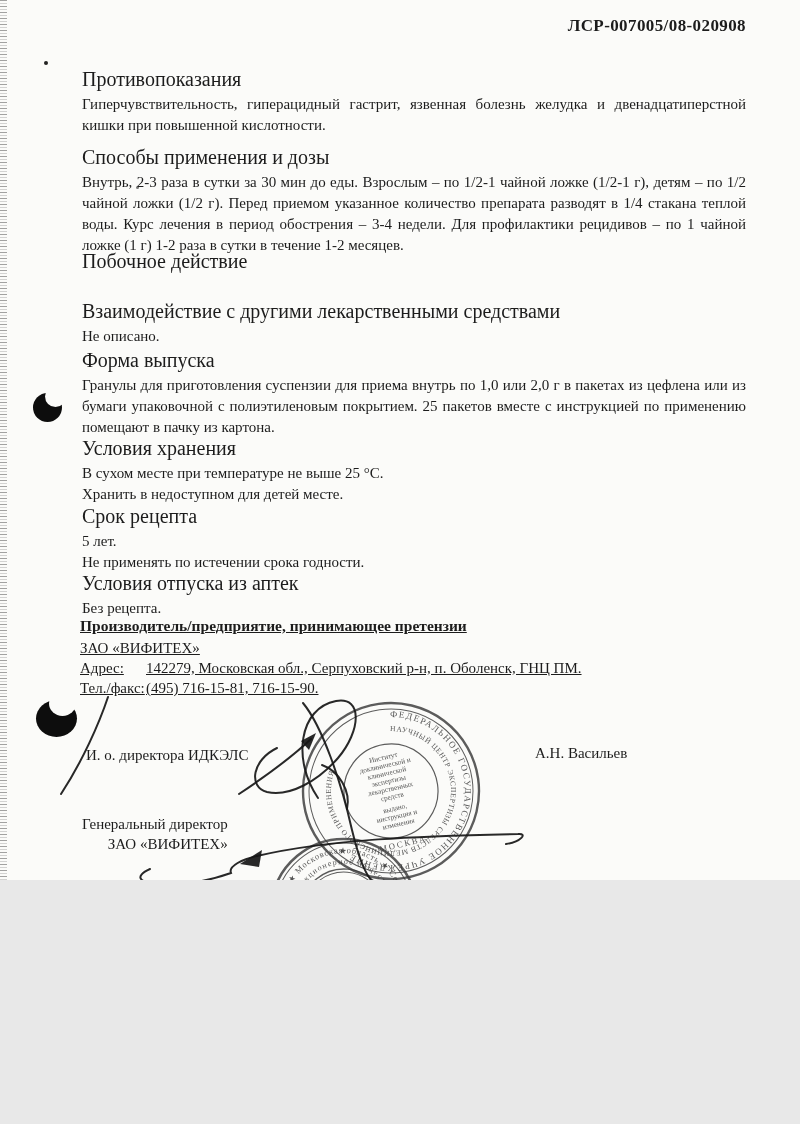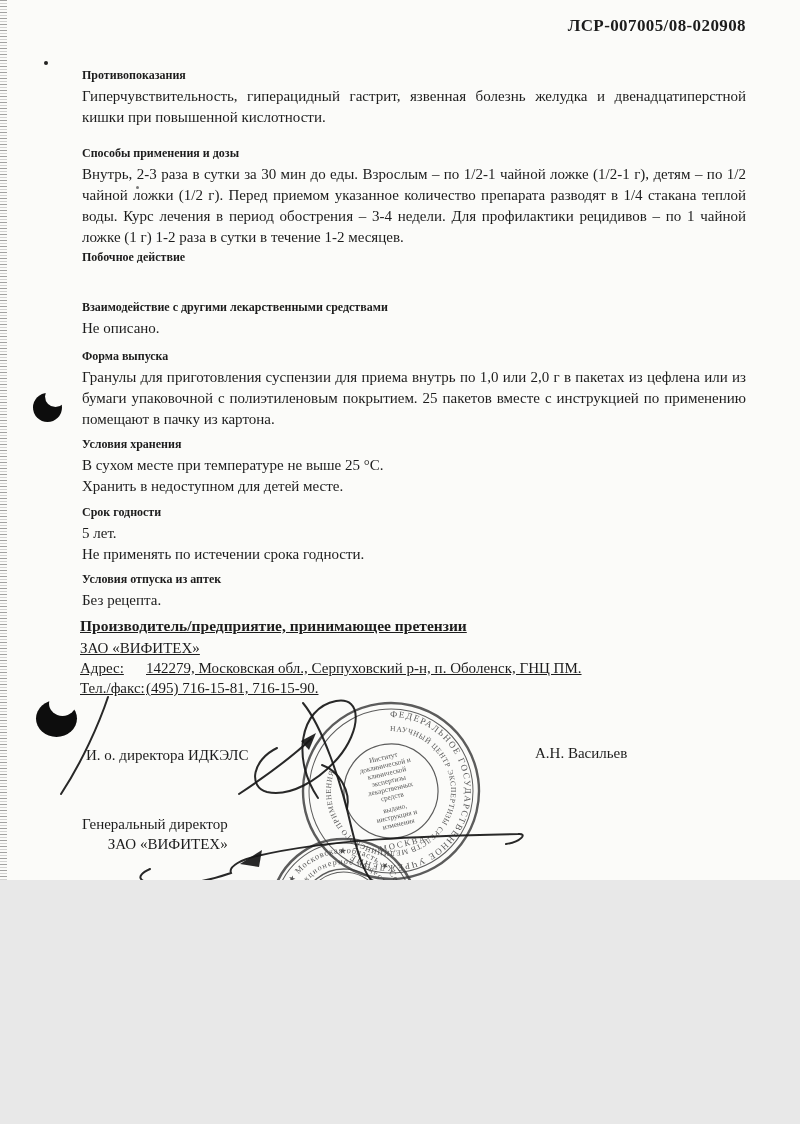--- a/index.html
+++ b/index.html
@@ -7,21 +7,21 @@
     position:relative; width:800px; height:880px; margin:0 auto;
     background:#fbfbf9; overflow:hidden;
     font-family:"Liberation Serif", serif; color:#1c1c1c;
   }
   
   .reg-number{
     position:absolute; top:16px; left:0; width:746px; text-align:right;
     font-size:17px; font-weight:600; letter-spacing:.4px;
   }
   .sec{ position:absolute; left:82px; width:664px; }
-  .sec h3{ margin:0 0 3px 0; font-size:12px; font-weight:bold; }
+  .sec h3{ margin:0 0 3px 0; font-size:20px; font-weight:normal; }
   .sec .line{ font-size:15px; line-height:21px; text-align:justify; }
   .sec .line.last{ text-align:left; }
   .manu{ position:absolute; left:80px; top:617px; width:666px;text-decoration:underline; }
   .manu h3{ margin:0 0 3px 0; font-size:15.5px; font-weight:bold; }
   .manu .row{ display:flex; font-size:15px; line-height:20px; }
   .manu .lbl{ width:66px; flex:0 0 66px; }
   .manu .company{ font-size:15px; line-height:20px; }
   .sig-title{ position:absolute; font-size:15px; line-height:20px;text-align:right; }
   .sig-name{ position:absolute; font-size:15px; }
   
@@ -77,21 +77,21 @@
     <div class="line">Гранулы для приготовления суспензии для приема внутрь по 1,0 или 2,0 г в пакетах из цефлена или из бумаги упаковочной с полиэтиленовым покрытием. 25 пакетов вместе с инструкцией по применению помещают в пачку из картона.</div>
   </div>
 
   <div class="sec" style="top:437px">
     <h3>Условия хранения</h3>
     <div class="line last">В сухом месте при температуре не выше 25 °С.</div>
     <div class="line last">Хранить в недоступном для детей месте.</div>
   </div>
 
   <div class="sec" style="top:505px">
-    <h3>Срок годности</h3>
+    <h3>Срок рецепта</h3>
     <div class="line last">5 лет.</div>
     <div class="line last">Не применять по истечении срока годности.</div>
   </div>
 
   <div class="sec" style="top:572px">
     <h3>Условия отпуска из аптек</h3>
     <div class="line last">Без рецепта.</div>
   </div>
 
   <div class="manu">

